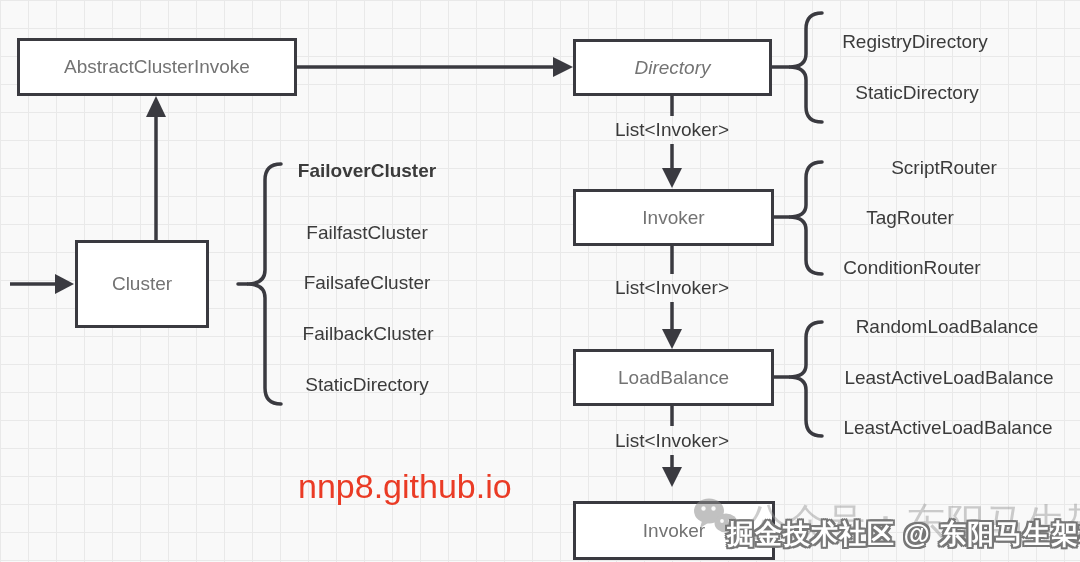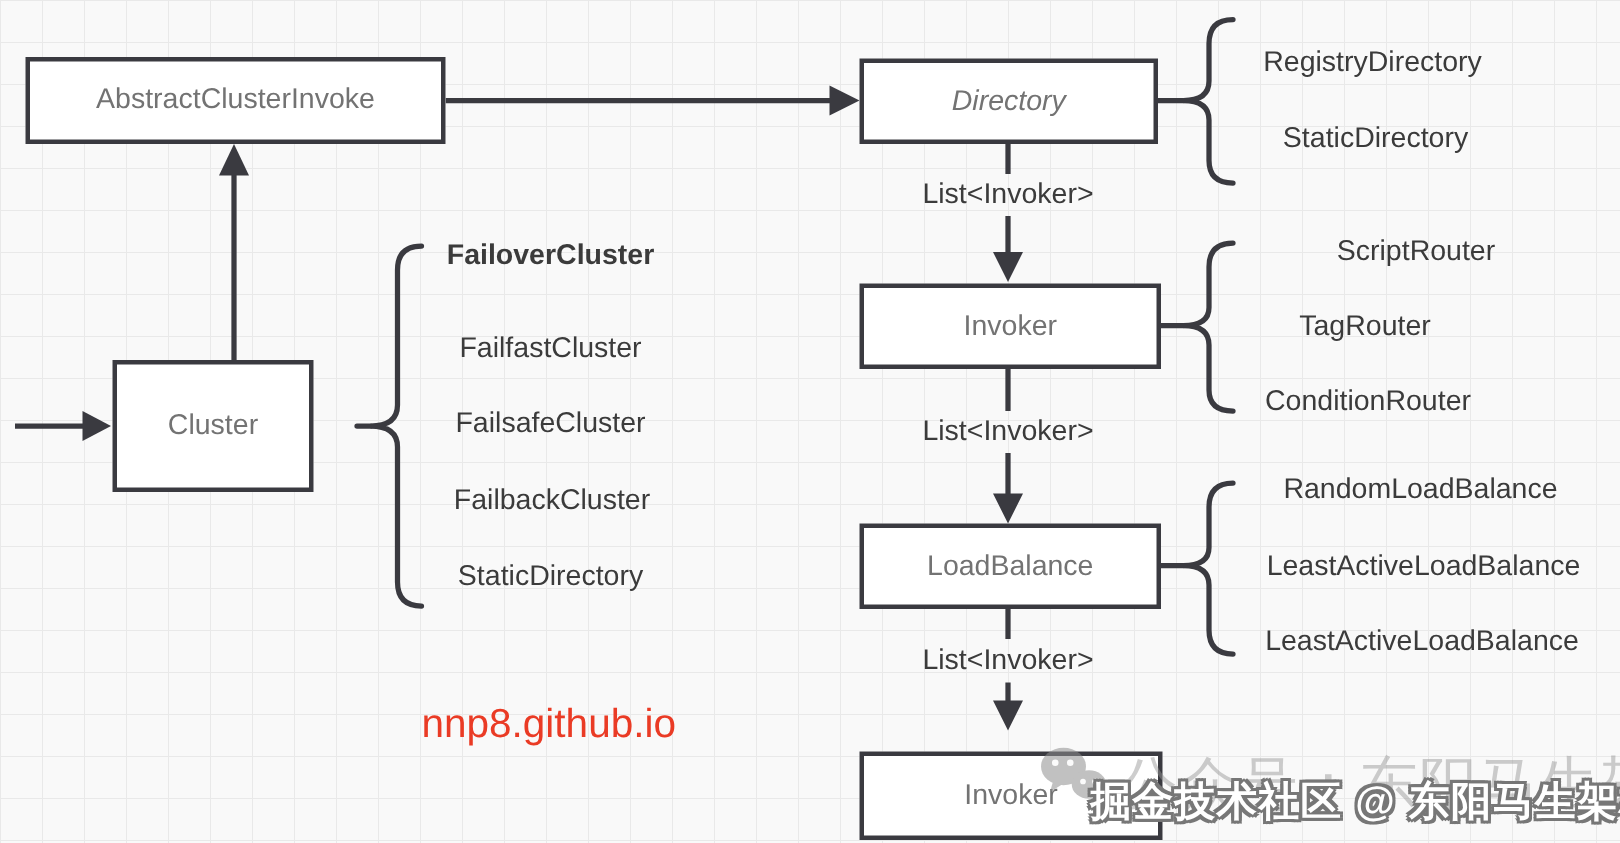--- a/index.html
+++ b/index.html
@@ -19,21 +19,21 @@
   .node{
     position:absolute;background:#ffffff;border:3px solid #3a3a40;
     display:flex;align-items:center;justify-content:center;
     font-size:19px;color:#737373;box-sizing:border-box;
   }
   .impl-label,.edge-label{
     position:absolute;font-size:19px;color:#3b3b3b;white-space:nowrap;
     transform:translateX(-50%);
   }
   .site-link{
-    position:absolute;left:281px;top:467px;font-size:27px;color:#ea3b25;
+    position:absolute;left:298px;top:467px;font-size:34px;color:#ea3b25;
     white-space:nowrap;
   }
   .wm-gray{
     position:absolute;left:746px;top:496px;font-size:39px;
     color:rgba(150,150,150,0.48);white-space:nowrap;letter-spacing:1px;
   }
   .wm-outline{
     position:absolute;left:727px;top:516px;font-size:27px;font-weight:bold;
     color:#ffffff;white-space:nowrap;letter-spacing:1px;
     text-shadow:

